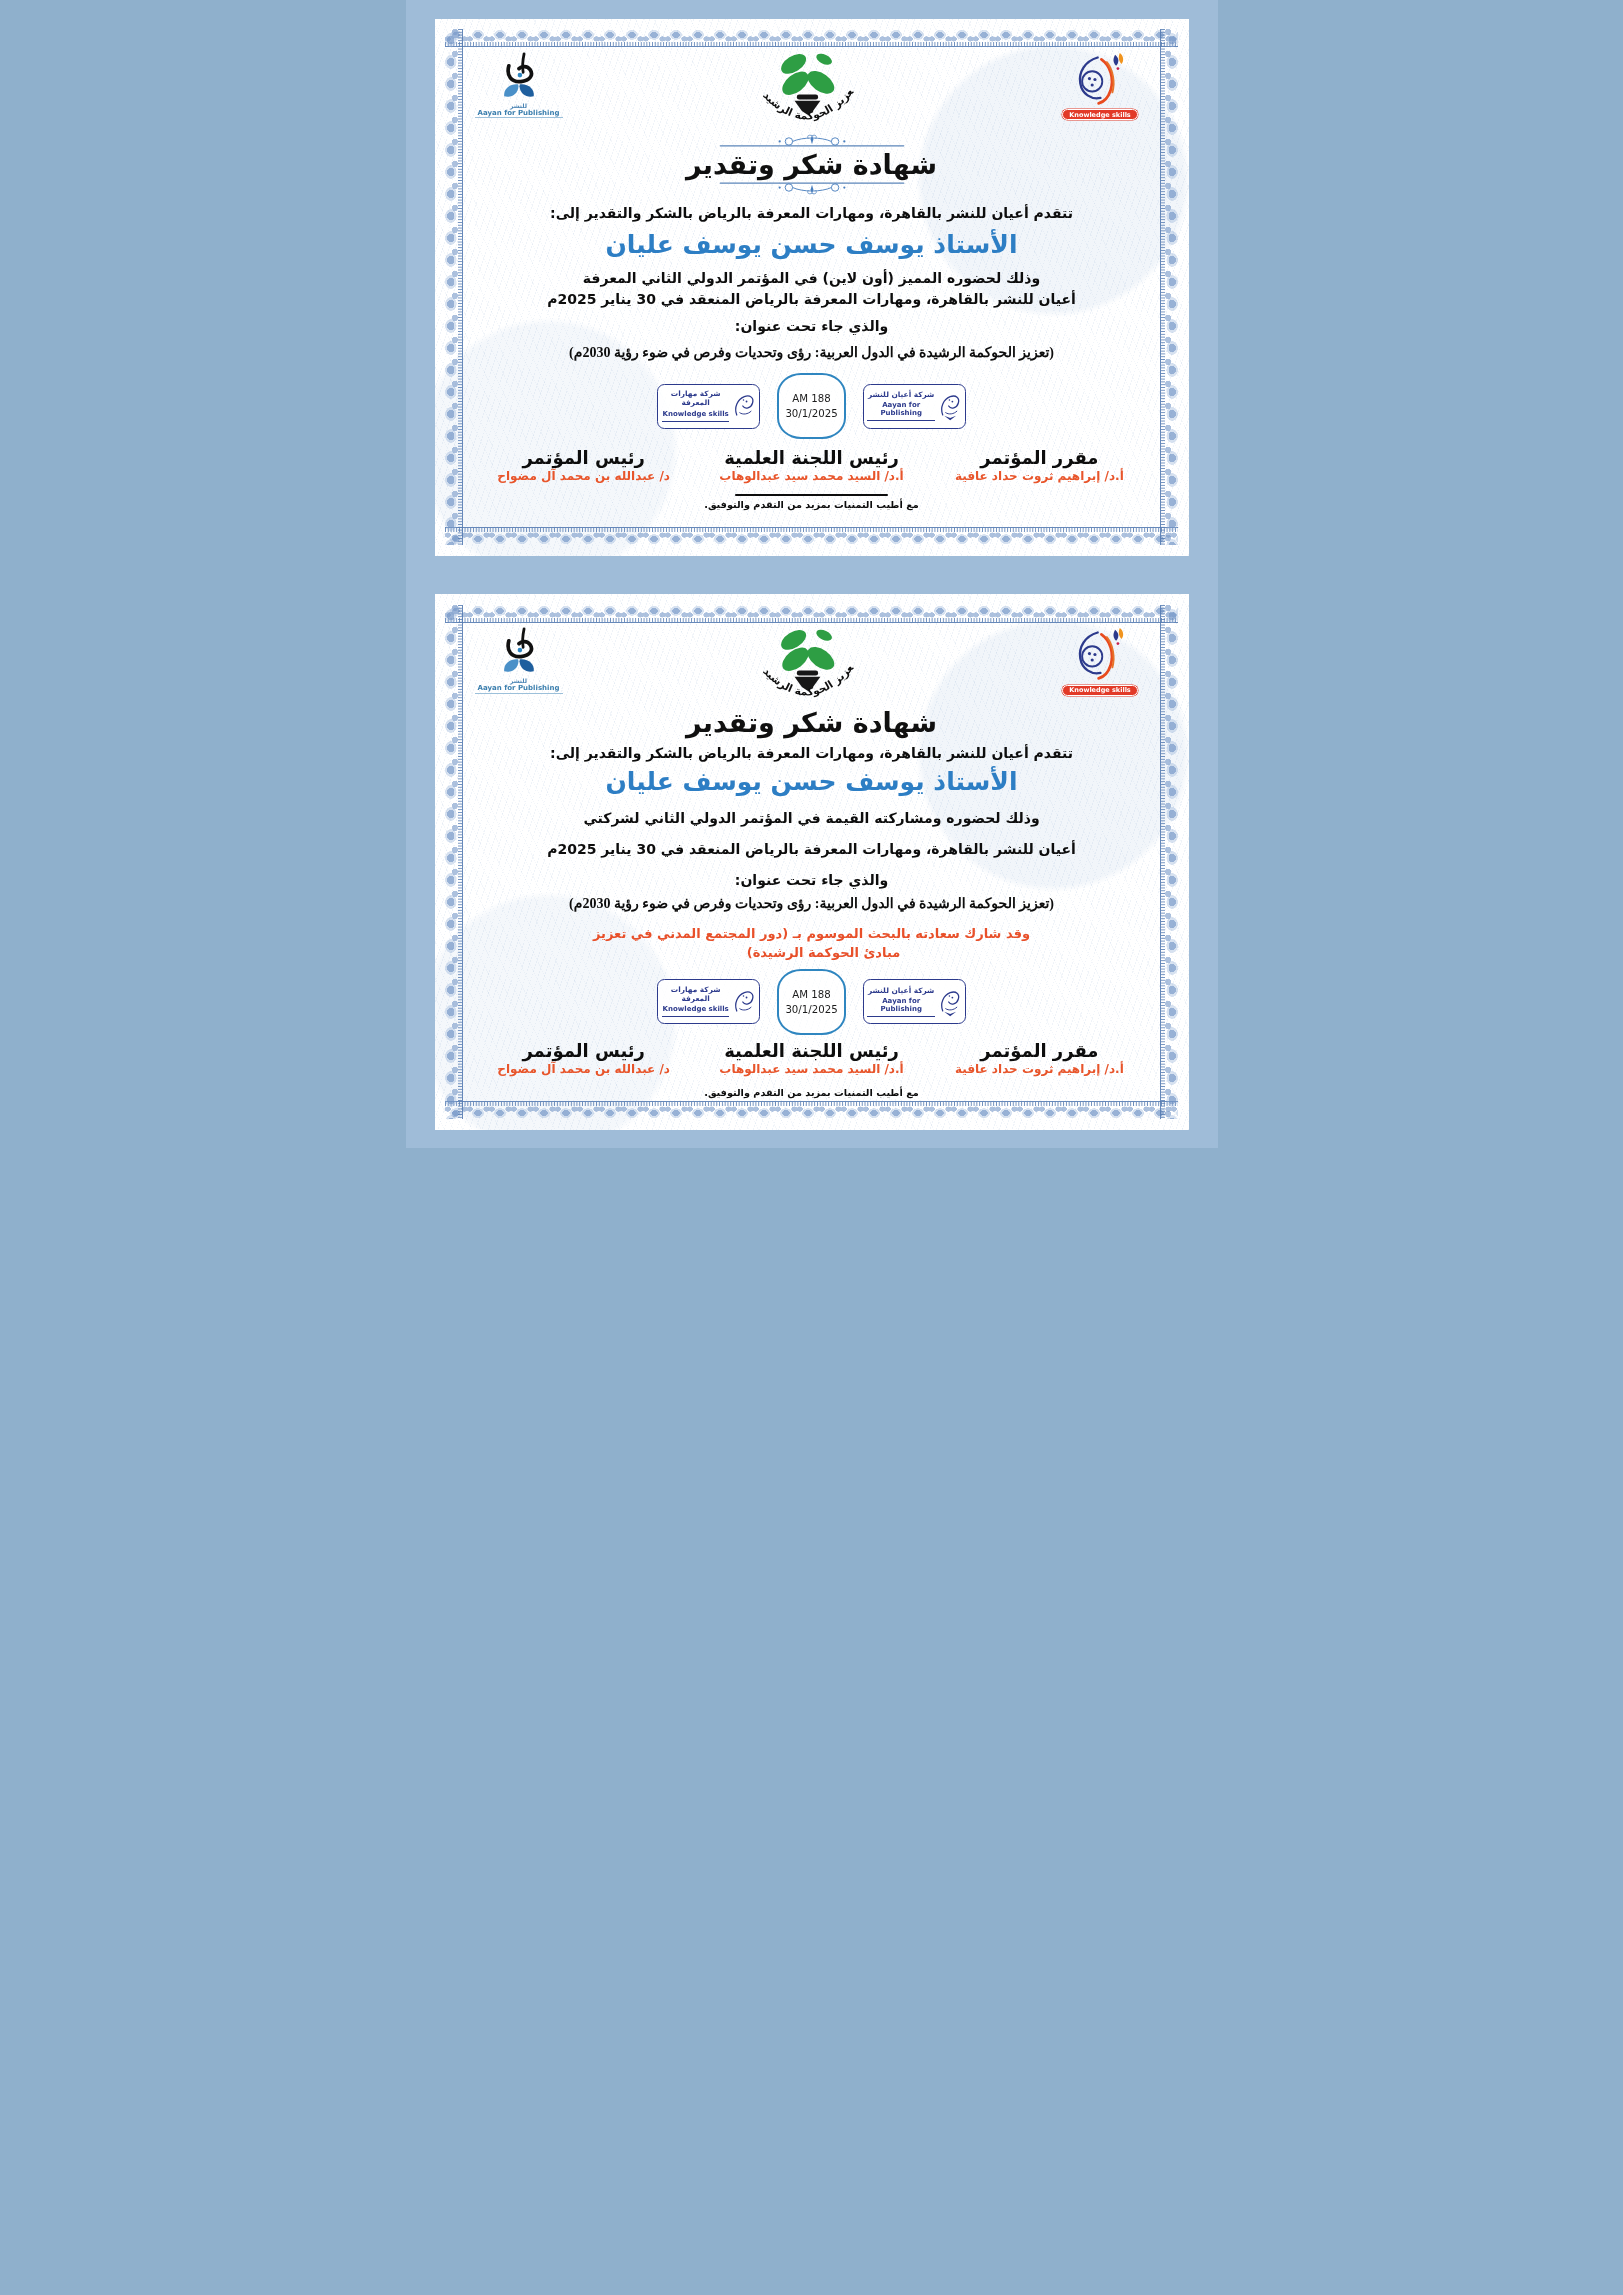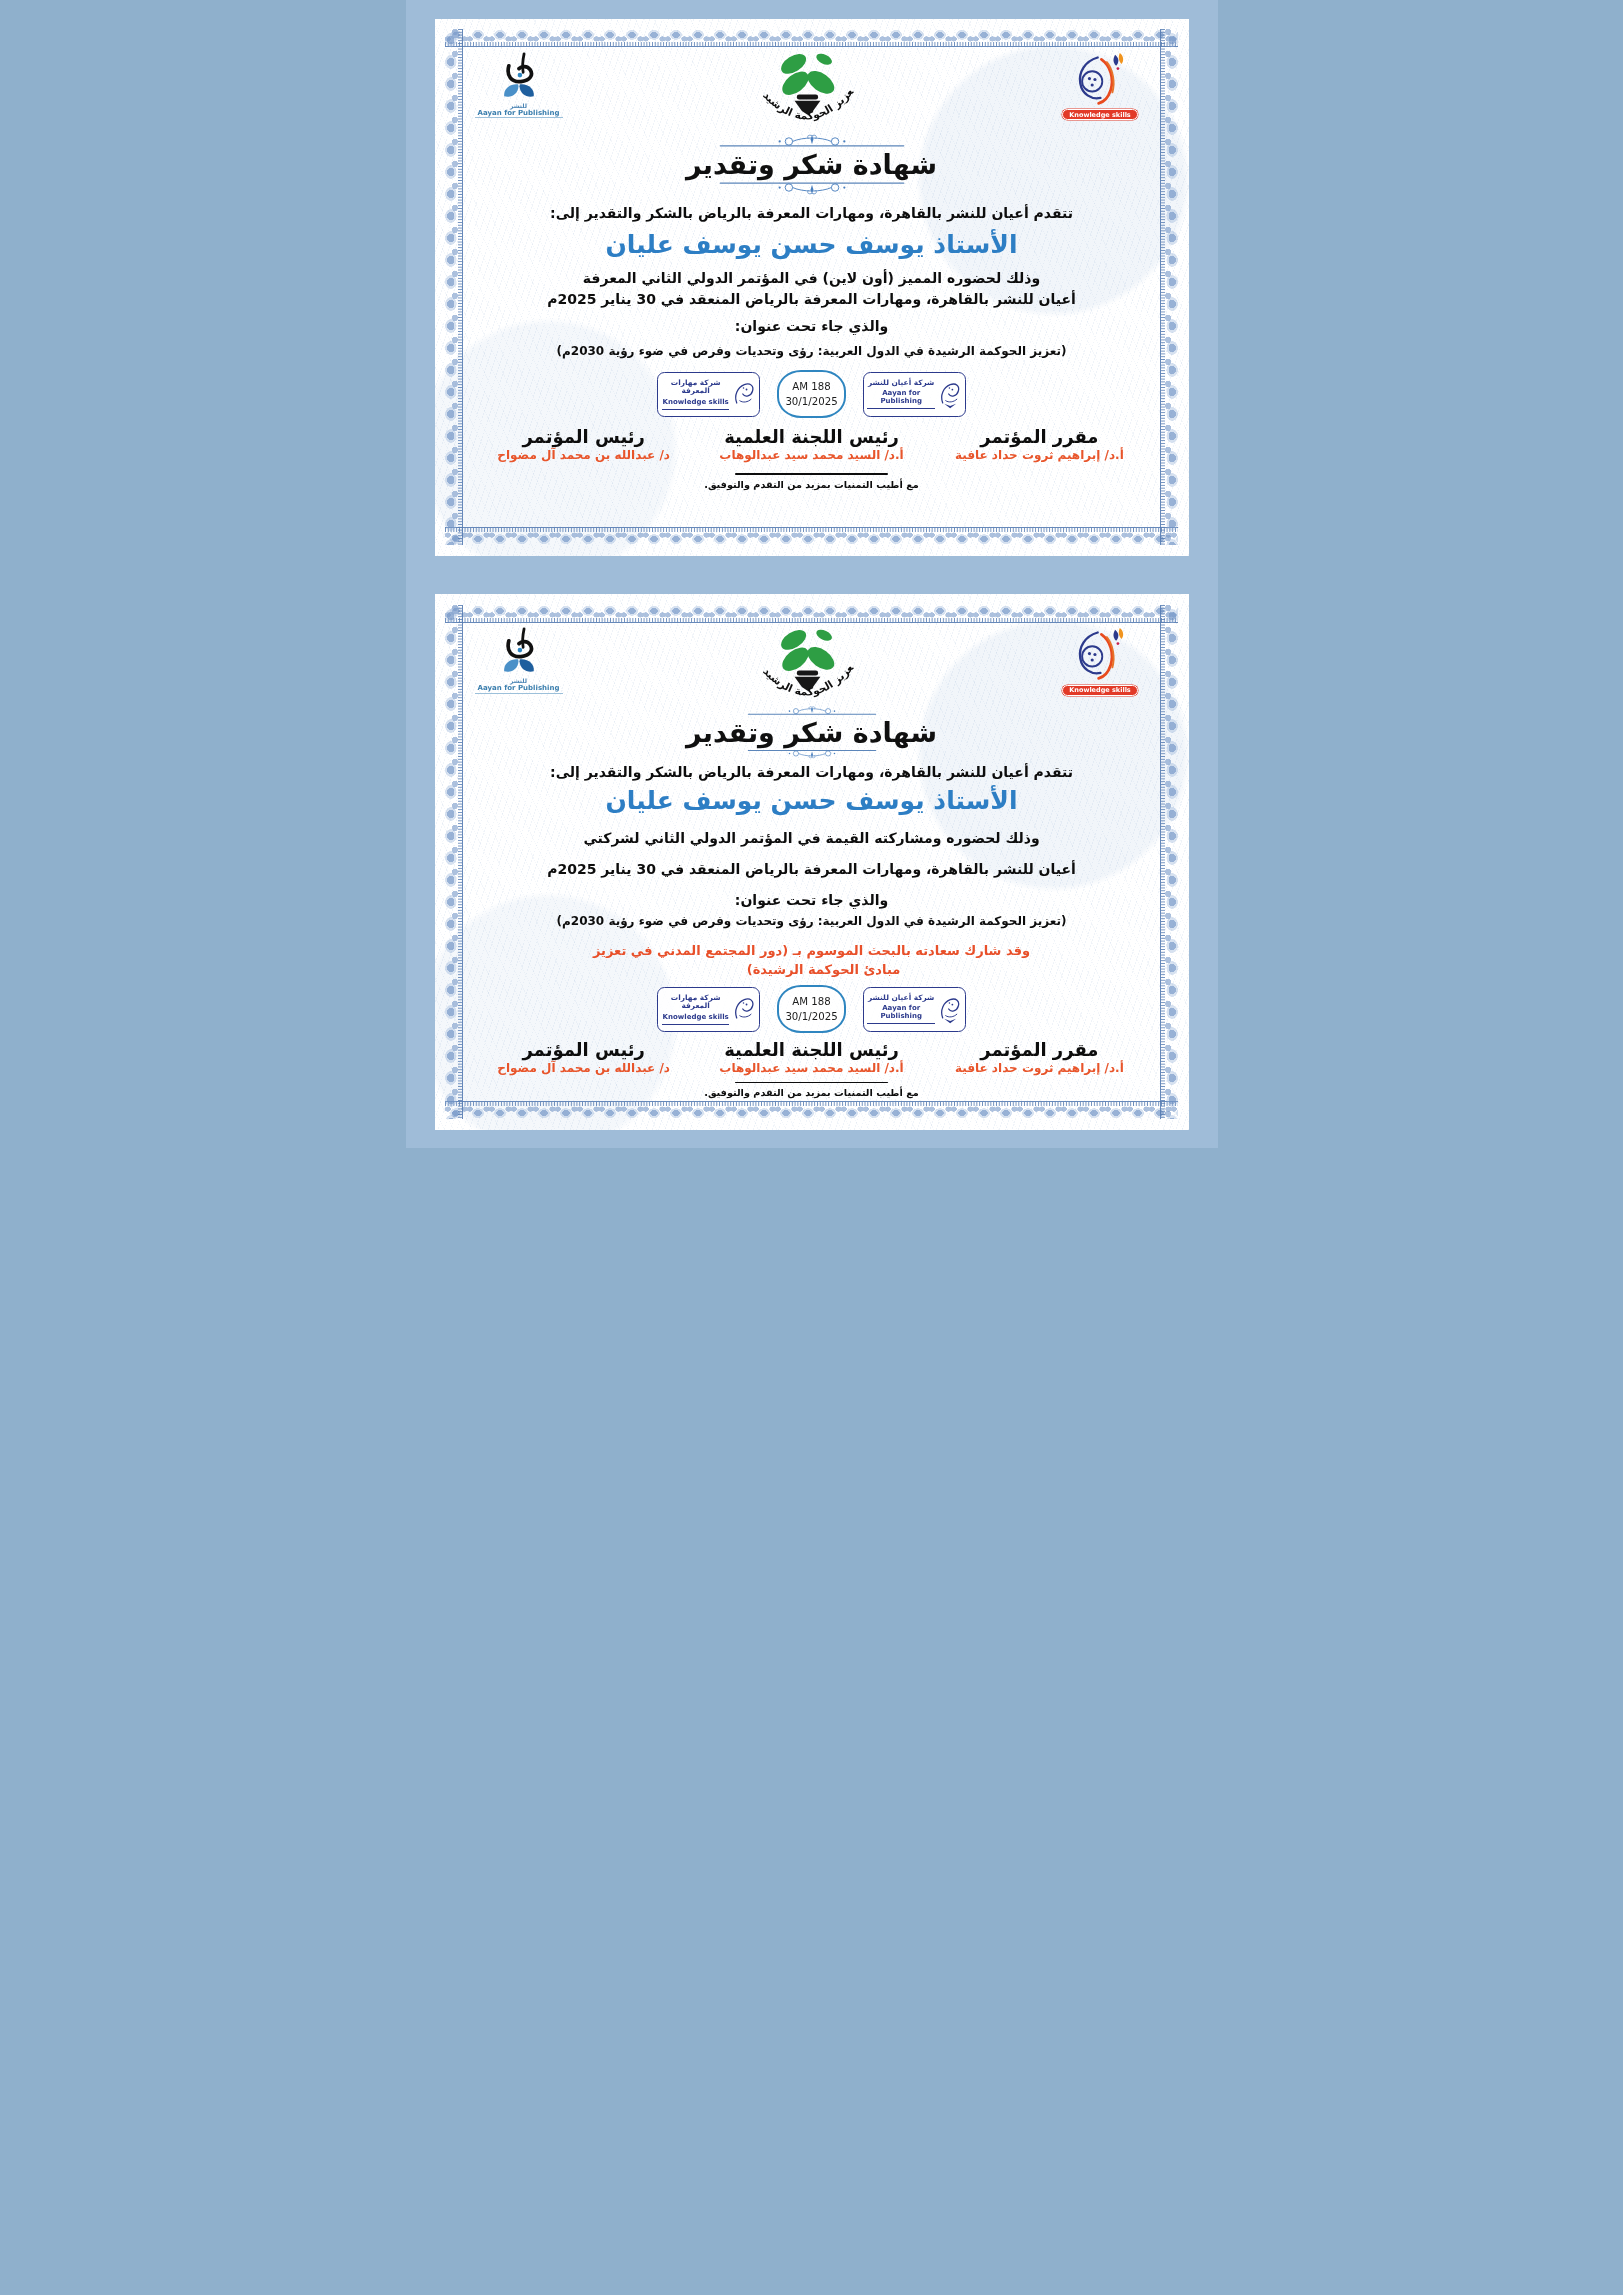--- a/index.html
+++ b/index.html
@@ -63,32 +63,32 @@
   .logo-know{width:97px;text-align:center;}
   .know-pill{display:inline-block;background:#e23a28;border:0.9px solid #fff;box-shadow:0 0 0 0.5px #e23a28;color:#fff;font-weight:bold;font-size:6.5px;padding:0.9px 6.5px;border-radius:6.5px;margin-top:-2.8px;}
 
   .flourish{margin-top:0.9px;}
   .title{font-size:27px;font-weight:bold;color:#101010;letter-spacing:0.5px;margin:0.9px 0 0;line-height:1.15;}
   .intro{font-size:14px;font-weight:bold;color:#0d0d0d;margin-top:7.4px;line-height:1.45;}
   .recipient{font-size:25px;font-weight:bold;color:#2d7ec4;margin-top:5.6px;line-height:1.3;}
   .bodyl{font-size:14px;font-weight:bold;color:#0d0d0d;margin-top:6.5px;line-height:1.5;}
   .bodyl.cont{margin-top:0.9px;}
   .underline-q{margin-top:5.6px;}
-  .conf-title{font-size:12px;font-weight:bold;color:#0d0d0d;margin-top:5.6px;line-height:1.45;}
+  .conf-title{font-size:14px;font-weight:bold;color:#0d0d0d;margin-top:5.6px;line-height:1.45;font-family:Liberation Serif, serif;}
   .research{font-size:13px;font-weight:bold;color:#e8502a;margin-top:11px;line-height:1.45;}
   .research.cont{margin-top:0;margin-left:24px;}
 
   .stamps{display:flex;align-items:center;justify-content:center;gap:16.7px;margin-top:10.2px;direction:ltr;}
   .badge{width:103px;height:45px;border:1.4px solid #2c3a8c;border-radius:7.4px;background:rgba(255,255,255,.85);
     display:flex;align-items:center;justify-content:space-between;gap:3.7px;box-sizing:border-box;padding:1.9px 3.7px;}
   .badge .txt{text-align:center;direction:rtl;}
   .badge .ar{font-size:7.4px;font-weight:bold;color:#2c3a8c;line-height:1.2;}
   .badge .en{font-size:7px;font-weight:bold;color:#2c3a8c;margin-top:1.4px;}
   .badge .bline{height:0.9px;background:#2c3a8c;margin-top:3.2px;}
-  .stamp{width:69px;height:48px;border:2.3px solid #2f86c0;border-radius:24px/21px;background:rgba(255,255,255,.7);
+  .stamp{width:69px;height:66px;border:2.3px solid #2f86c0;border-radius:24px/21px;background:rgba(255,255,255,.7);
     display:flex;flex-direction:column;align-items:center;justify-content:center;box-sizing:border-box;}
   .stamp .code{font-size:10.2px;color:#1c1c1c;}
   .stamp .date{font-size:10.2px;color:#1c1c1c;margin-top:4.2px;}
 
   .sigs{width:100%;display:flex;justify-content:space-between;margin-top:8.3px;padding:0 1.9px;box-sizing:border-box;}
   .sig{width:32%;text-align:center;}
   .sig .role{font-size:18px;font-weight:bold;color:#0d0d0d;}
   .sig .name{font-size:12px;font-weight:bold;color:#e8552b;margin-top:0;line-height:1.35;}
 
   .foot-div{width:153px;height:1.9px;background:#0d0d0d;border-radius:0.9px;margin-top:9.3px;}

